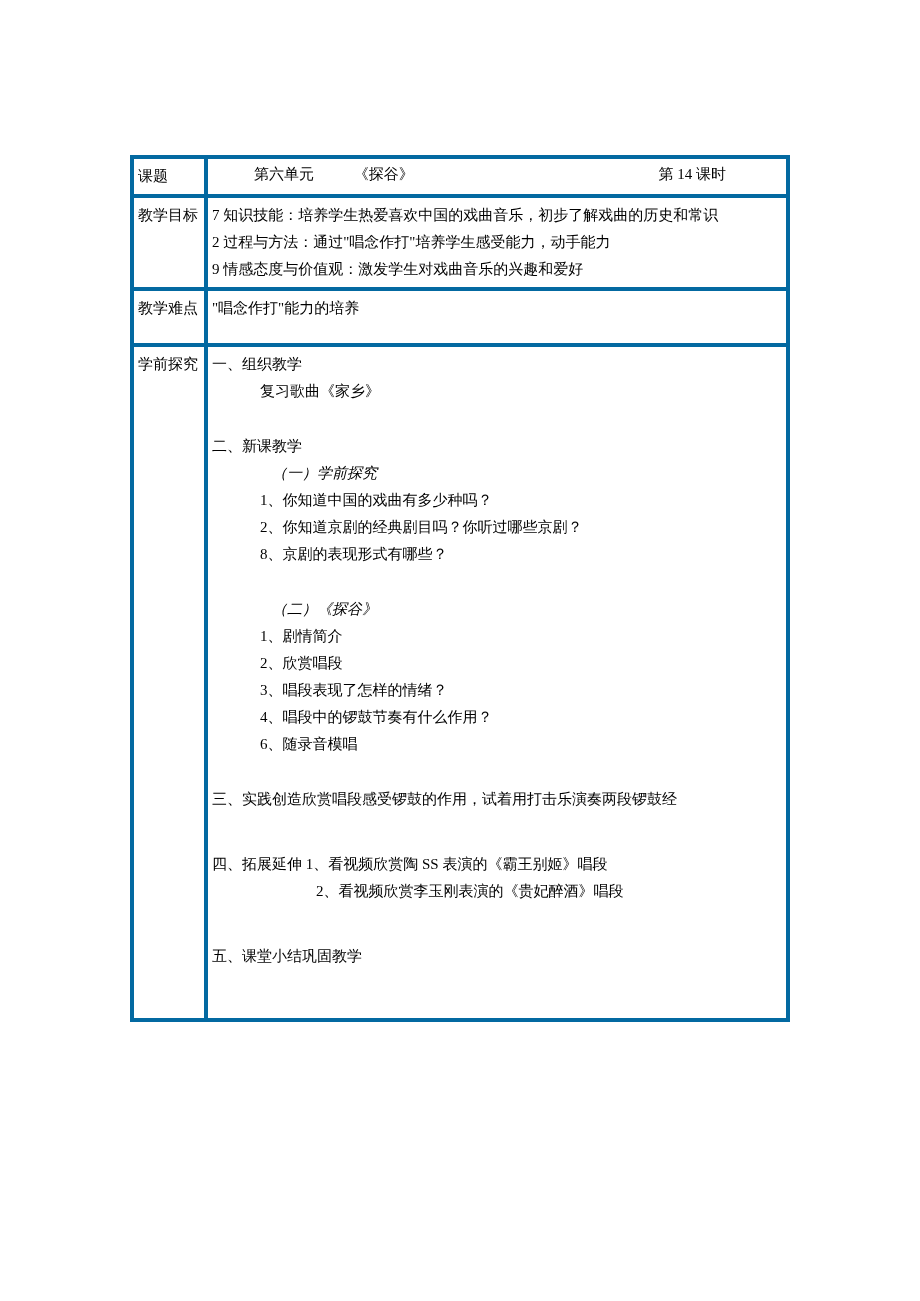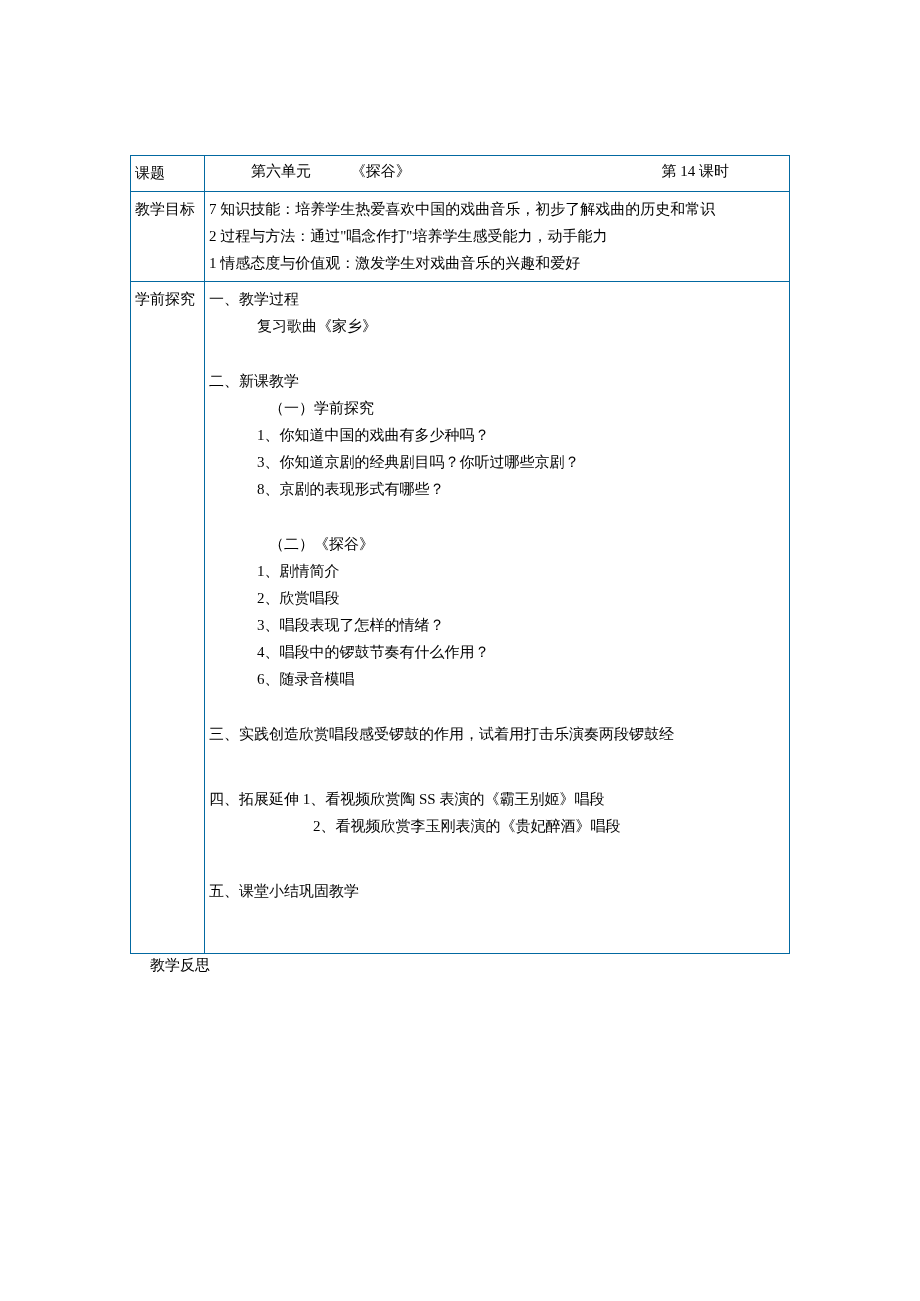--- a/index.html
+++ b/index.html
@@ -13,21 +13,21 @@
   }
   .page {
     padding: 155px 130px 60px 130px;
   }
   table.lesson {
     border-collapse: collapse;
     width: 100%;
     table-layout: fixed;
   }
   table.lesson td {
-    border: 1px solid #0369a1;
+    border: 4px solid #0369a1;
     padding: 4px 4px;
     vertical-align: top;
     line-height: 1.8;
   }
   col.label-col { width: 74px; }
   .title-cell {
     position: relative;
     height: 20px;
   }
   .title-left {
@@ -40,21 +40,21 @@
   .title-right {
     position: absolute;
     right: 60px;
     top: 2px;
     white-space: nowrap;
   }
   .objectives div { padding-left: 0; }
   .tall-cell { height: 44px; }
   .process-cell { padding-bottom: 30px !important; }
   .process-cell .indent1 { padding-left: 48px; }
-  .process-cell .indent2 { padding-left: 60px; }
+  .process-cell .indent2 { padding-left: 60px; font-style: italic; }
   .process-cell .block { margin-bottom: 18px; }
   .process-cell .gap { height: 10px; }
   .sec-title { }
   .line4-wrap { padding-left: 0; }
   .line4-wrap .line4a { }
   .line4-wrap .line4b { padding-left: 104px; }
   .reflect {
     padding: 2px 0 0 20px;
   }
 </style>
@@ -78,42 +78,46 @@
         </span>
         <span class="title-right">第 14 课时</span>
       </td>
     </tr>
 
     <tr>
       <td>教学目标</td>
       <td class="objectives">
         <div>7 知识技能：培养学生热爱喜欢中国的戏曲音乐，初步了解戏曲的历史和常识</div>
         <div>2 过程与方法：通过"唱念作打"培养学生感受能力，动手能力</div>
-        <div>1 情感态度与价值观：激发学生对戏曲音乐的兴趣和爱好</div>
+        <div>9 情感态度与价值观：激发学生对戏曲音乐的兴趣和爱好</div>
       </td>
     </tr>
 
 
+    <tr>
+      <td class="tall-cell">教学难点</td>
+      <td class="tall-cell">"唱念作打"能力的培养</td>
+    </tr>
 
     <tr>
       <td>学前探究</td>
       <td class="process-cell">
 
         <div class="block">
-          <div class="sec-title">一、教学过程</div>
+          <div class="sec-title">一、组织教学</div>
           <div class="indent1">复习歌曲《家乡》</div>
         </div>
 
         <div class="gap"></div>
 
         <div class="block">
           <div class="sec-title">二、新课教学</div>
           <div class="indent2">（一）学前探究</div>
           <div class="indent1">1、你知道中国的戏曲有多少种吗？</div>
-          <div class="indent1">3、你知道京剧的经典剧目吗？你听过哪些京剧？</div>
+          <div class="indent1">2、你知道京剧的经典剧目吗？你听过哪些京剧？</div>
           <div class="indent1">8、京剧的表现形式有哪些？</div>
         </div>
 
         <div class="gap"></div>
 
         <div class="block">
           <div class="indent2">（二）《探谷》</div>
           <div class="indent1">1、剧情简介</div>
           <div class="indent1">2、欣赏唱段</div>
           <div class="indent1">3、唱段表现了怎样的情绪？</div>
@@ -140,14 +144,13 @@
 
         <div class="block">
           <div class="sec-title">五、课堂小结巩固教学</div>
         </div>
 
       </td>
     </tr>
   </tbody>
     </table>
 
-  <div class="reflect">教学反思</div>
 </div>
 
 </body></html>

